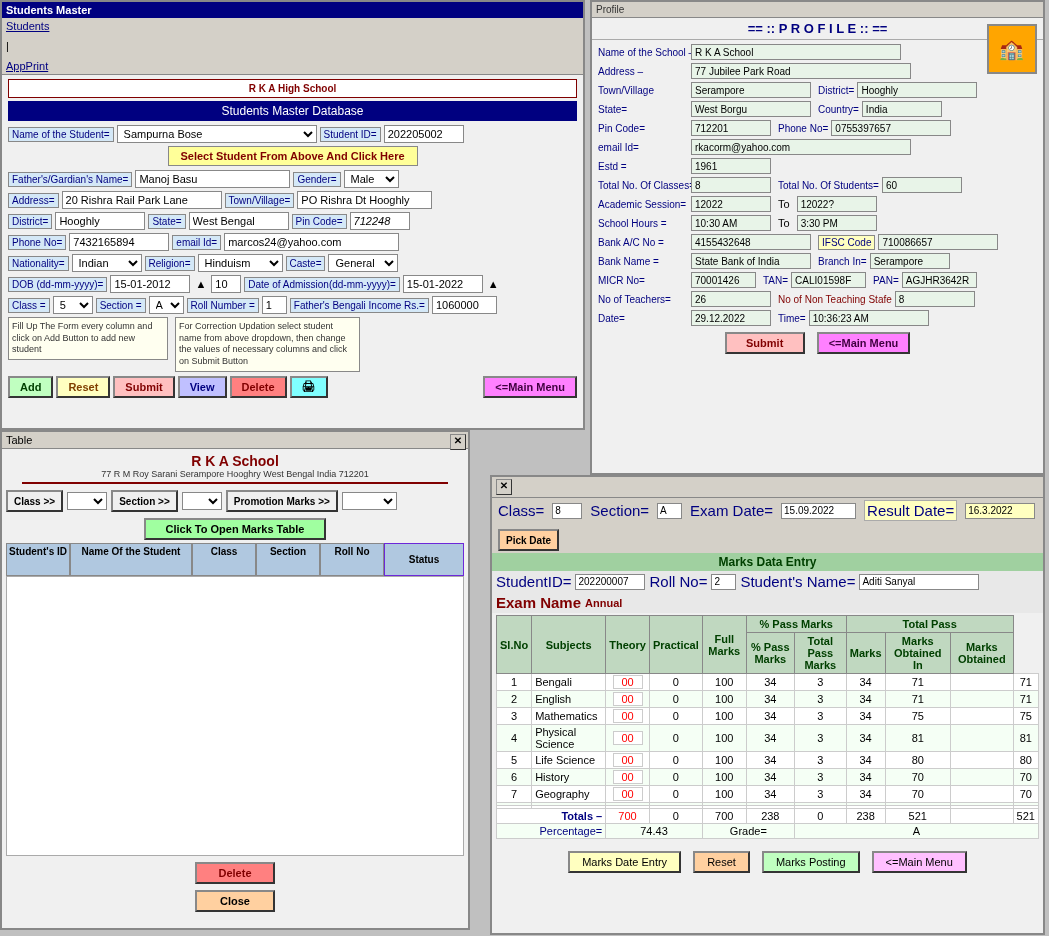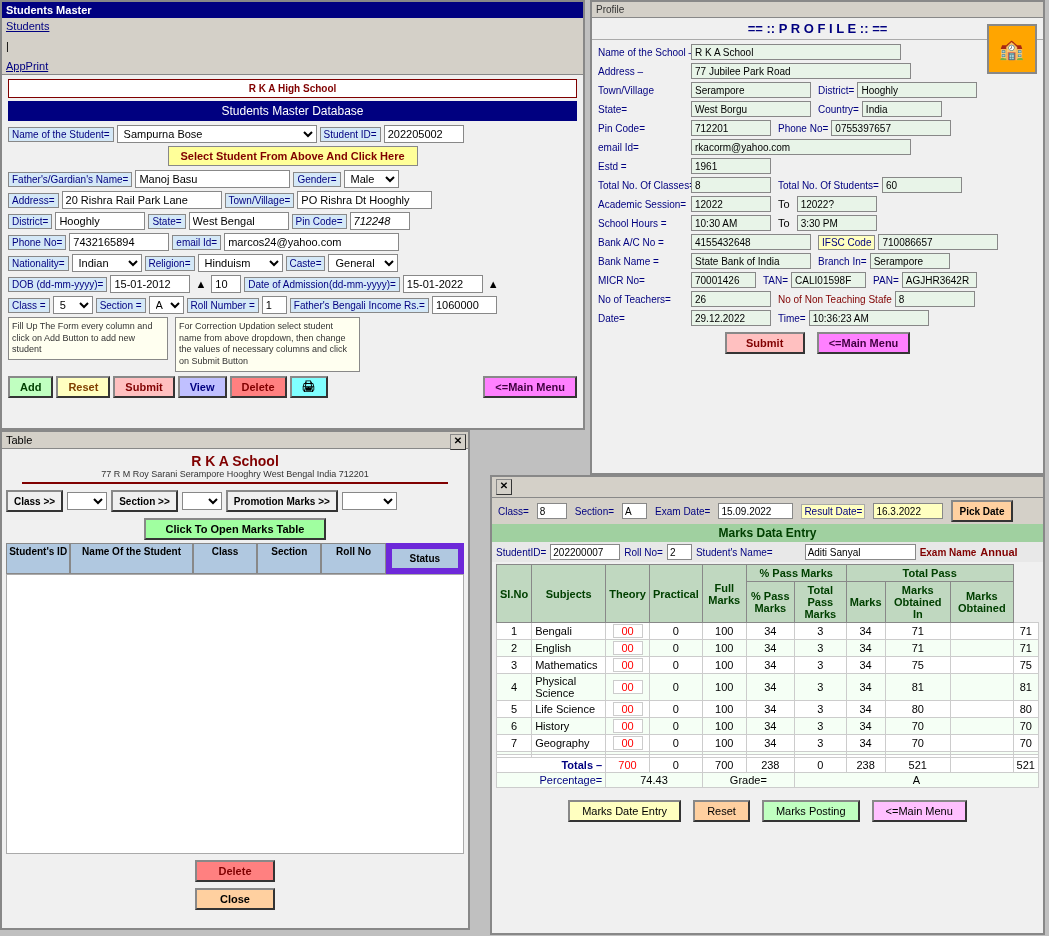--- a/index.html
+++ b/index.html
@@ -207,21 +207,21 @@
       background: #f0f0f0;
       border: 2px solid #888;
     }
 
     .marks-header {
       background: #d4d0c8;
       padding: 2px 6px;
       display: flex; align-items: center; gap: 8px;
       flex-wrap: wrap;
     }
-    .marks-label { color: #000080; font-size: 10px; }
+    .marks-label { color: #000080; font-size: 15px; }
     .marks-input {
       border: 1px solid #888;
       background: white;
       height: 16px;
       padding: 0 2px;
       font-size: 10px;
     }
     .marks-title-bar {
       background: #a0d0a0;
       text-align: center;
@@ -501,21 +501,21 @@
   <div style="text-align:center;padding:3px;">
     <button class="btn" style="background:#a0ffa0;padding:3px 20px;">Click To Open Marks Table</button>
   </div>
 
   <div style="display:flex;padding:0 4px;">
     <div style="flex:1;background:#b0c8e0;border:1px solid #888;text-align:center;padding:2px;font-size:10px;font-weight:bold;">Student's ID</div>
     <div style="flex:2;background:#b0c8e0;border:1px solid #888;text-align:center;padding:2px;font-size:10px;font-weight:bold;">Name Of the Student</div>
     <div style="flex:1;background:#b0c8e0;border:1px solid #888;text-align:center;padding:2px;font-size:10px;font-weight:bold;">Class</div>
     <div style="flex:1;background:#b0c8e0;border:1px solid #888;text-align:center;padding:2px;font-size:10px;font-weight:bold;">Section</div>
     <div style="flex:1;background:#b0c8e0;border:1px solid #888;text-align:center;padding:2px;font-size:10px;font-weight:bold;">Roll No</div>
-    <div style="flex:1;background:#b0c8e0;border:6px solid #6d28d9;text-align:center;padding:4px;font-size:10px;font-weight:bold;">Status</div>
+    <div style="flex:1;background:#b0c8e0;border:1px solid #6d28d9;text-align:center;padding:10px;font-size:10px;font-weight:bold;">Status</div>
   </div>
 
   <div style="flex:1;height:280px;background:white;border:1px solid #aaa;margin:0 4px;"></div>
 
   <div style="display:flex;justify-content:center;gap:12px;padding:6px;">
     <button class="btn btn-delete" style="width:80px;">Delete</button>
   </div>
   <div style="display:flex;justify-content:center;gap:12px;padding:0 6px 6px;">
     <button class="btn" style="background:#ffd0a0;width:80px;">Close</button>
   </div>
@@ -539,21 +539,21 @@
   </div>
 
   <div class="marks-title-bar">Marks Data Entry</div>
 
   <div style="display:flex;align-items:center;gap:4px;padding:2px 4px;background:#e8e8e8;flex-wrap:wrap;">
     <span class="marks-label">StudentID=</span>
     <input class="marks-input" style="width: 70px;" value="202200007">
     <span class="marks-label">Roll No=</span>
     <input class="marks-input" style="width: 25px;" value="2">
     <span class="marks-label">Student's Name=</span>
-    <input class="marks-input" style="width: 111px; margin-left: 28px;" value="Aditi Sanyal">
+    <input class="marks-input" style="width: 120px;" value="Aditi Sanyal">
     <span class="marks-label" style="color:#800000;font-weight:bold;">Exam Name</span>
     <span style="color:#800000;font-weight:bold;">Annual</span>
   </div>
 
   <div style="padding:2px 4px;overflow-x:auto;">
     <table class="marks-table">
       <thead>
         <tr>
           <th rowspan="2">Sl.No</th>
           <th rowspan="2">Subjects</th>

